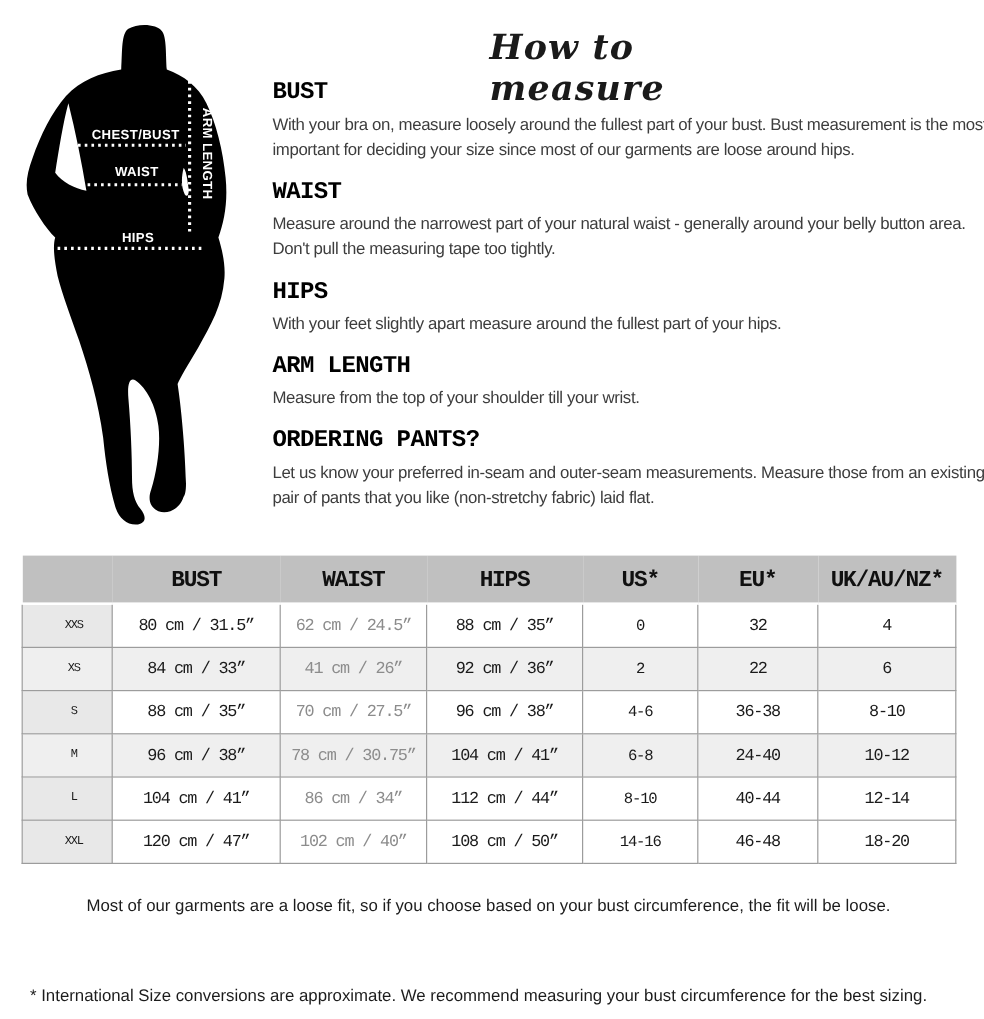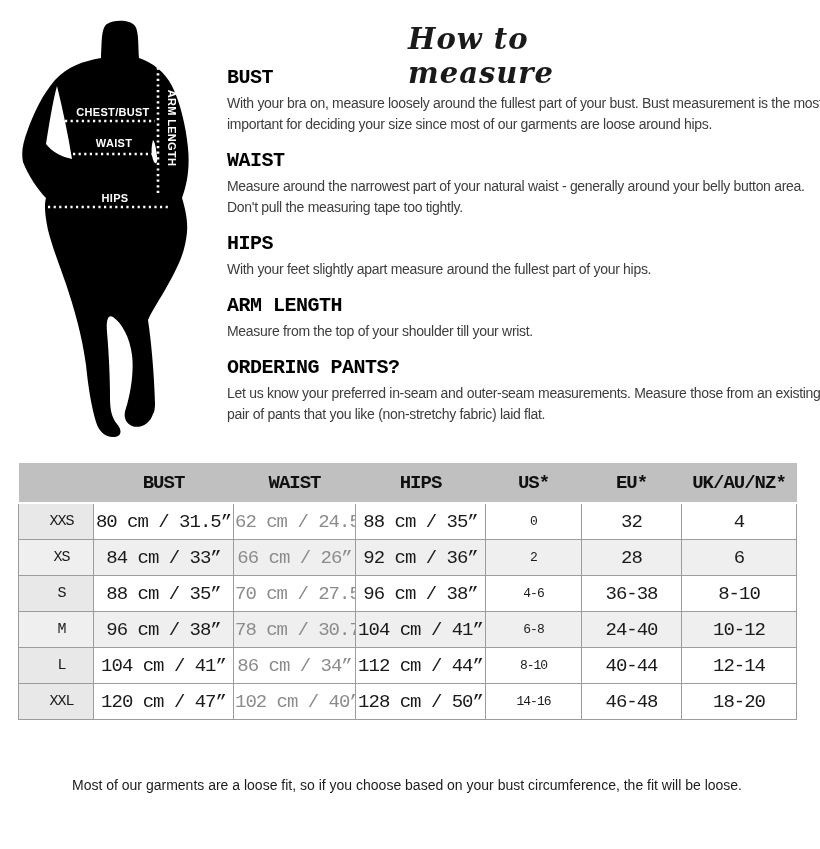--- a/index.html
+++ b/index.html
@@ -22,29 +22,29 @@
              letter-spacing:-0.3px;}
 
   
   .size-table{position:absolute;left:18px;top:463px;width:778px;
               border-collapse:collapse;table-layout:fixed;
               font-family:"Liberation Mono",monospace;}
   .size-table th{height:37px;background:#c0c0c0;border:0;border-bottom:2px solid #ffffff;
                  font-weight:700;font-size:19px;color:#101010;letter-spacing:-1px;
                  text-align:center;vertical-align:middle;}
   .size-table td{height:33px;border:1px solid #9c9c9c;background:#ffffff;
-                 font-size:19px;color:#1a1a1a;text-align:center;vertical-align:middle;
+                 font-size:14px;color:#1a1a1a;text-align:center;vertical-align:middle;
                  letter-spacing:-1px;overflow:hidden;white-space:nowrap;}
   .size-table tr.alt td{background:#efefef;}
-  .size-table td.col-size{background:#e8e8e8;font-size:15px;padding-left:12px;}
+  .size-table td.col-size{background:#e8e8e8;font-size:10px;padding-left:12px;}
   .size-table td.col-waist{color:#8c8c8c;}
   .size-table td.col-us{font-size:13px;}
 
   
-  .fit-note{position:absolute;left:72px;top:777px;font-size:14px;line-height:17px;
+  .fit-note{position:absolute;left:72px;top:746px;font-size:14px;line-height:17px;
             color:#1c1c1c;white-space:nowrap;}
   .conv-note{position:absolute;left:25px;top:821px;font-size:14px;color:#1c1c1c;
              white-space:nowrap;}
 
   svg text{font-family:"Liberation Sans",sans-serif;font-weight:700;fill:#ffffff;}
 </style>
 </head>
 <body>
 
 <div class="page">
@@ -158,24 +158,24 @@
           <td class="col-bust">80 cm / 31.5”</td>
           <td class="col-waist">62 cm / 24.5”</td>
           <td class="col-hips">88 cm / 35”</td>
           <td class="col-us">0</td>
           <td class="col-eu">32</td>
           <td class="col-uk">4</td>
         </tr>
         <tr class="alt">
           <td class="col-size">XS</td>
           <td class="col-bust">84 cm / 33”</td>
-          <td class="col-waist">66 cm / 26”</td>
+          <td class="col-waist">41 cm / 26”</td>
           <td class="col-hips">92 cm / 36”</td>
           <td class="col-us">2</td>
-          <td class="col-eu">28</td>
+          <td class="col-eu">22</td>
           <td class="col-uk">6</td>
         </tr>
         <tr>
           <td class="col-size">S</td>
           <td class="col-bust">88 cm / 35”</td>
           <td class="col-waist">70 cm / 27.5”</td>
           <td class="col-hips">96 cm / 38”</td>
           <td class="col-us">4-6</td>
           <td class="col-eu">36-38</td>
           <td class="col-uk">8-10</td>
@@ -195,25 +195,26 @@
           <td class="col-waist">86 cm / 34”</td>
           <td class="col-hips">112 cm / 44”</td>
           <td class="col-us">8-10</td>
           <td class="col-eu">40-44</td>
           <td class="col-uk">12-14</td>
         </tr>
         <tr>
           <td class="col-size">XXL</td>
           <td class="col-bust">120 cm / 47”</td>
           <td class="col-waist">102 cm / 40”</td>
-          <td class="col-hips">128 cm / 50”</td>
+          <td class="col-hips">108 cm / 50”</td>
           <td class="col-us">14-16</td>
           <td class="col-eu">46-48</td>
           <td class="col-uk">18-20</td>
         </tr>
       </tbody>
   </table>
 
   <div class="fit-note">
     <div>Most of our garments are a loose fit, so if you choose based on your bust circumference, the fit will be loose.</div>
   </div>
+  <div class="conv-note">* International Size conversions are approximate. We recommend measuring your bust circumference for the best sizing.</div>
 
 </div>
 
 </body></html>

